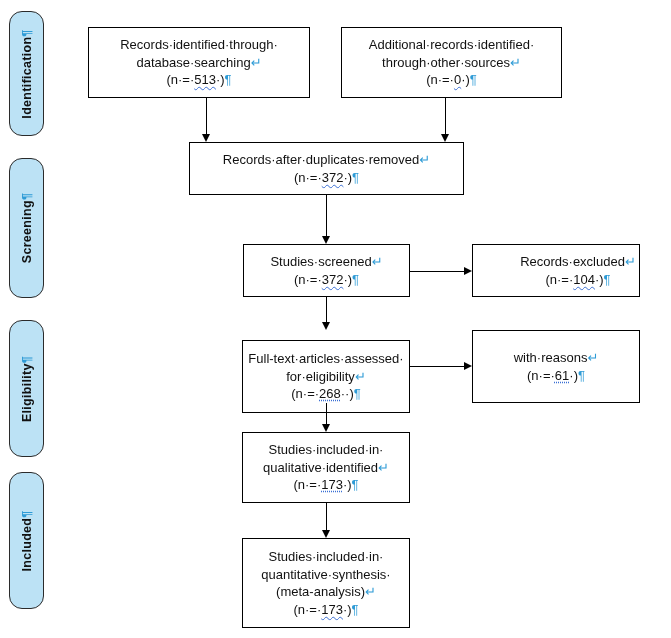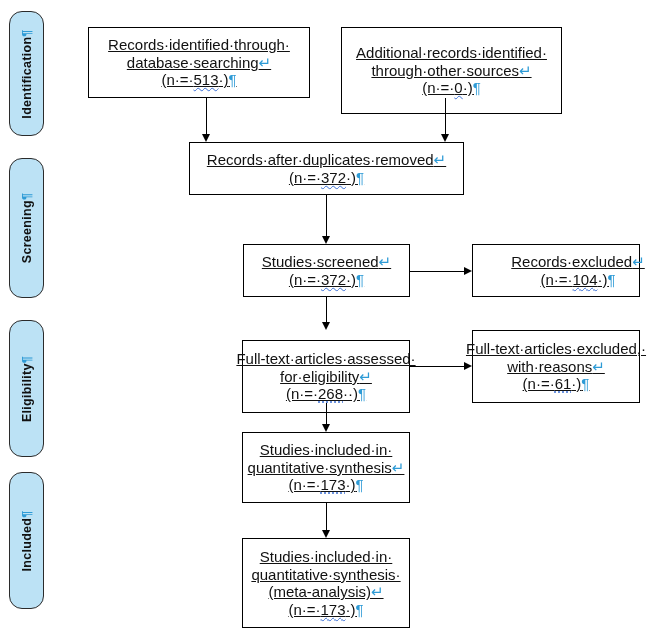--- a/index.html
+++ b/index.html
@@ -34,26 +34,25 @@
     position:absolute;
     background:#ffffff;
     border:1.3px solid #000;
     box-sizing:border-box;
     display:flex;
     align-items:center;
     justify-content:center;
     text-align:center;
   }
   .box .inner{
-    font-size:15px;
+    font-size:13px;
     line-height:17.5px;
     color:#111;
     padding:0 6px;
     white-space:nowrap;
-    text-decoration:underline;
   }
   .line{display:block;}
   .mark{color:#2E9BD6;}
 
   
   .wavy{
     position:relative;
     text-decoration:underline;
     text-decoration-style:wavy;
     text-decoration-color:#3b6fd4;
@@ -113,21 +112,21 @@
   </div>
 
   <div class="box" style="left:88px;top:27px;width:222px;height:71px;">
     <div class="inner">
       <span class="line">Records·identified·through·</span>
       <span class="line"><span>database·searching</span><span class="mark">↵</span></span>
       <span class="line"><span>(n·=·</span><span class="wavy">513</span><span>·)</span><span class="mark">¶</span></span>
     </div>
   </div>
 
-  <div class="box" style="left:341px;top:27px;width:221px;height:87px;">
+  <div class="box" style="left:341px;top:27px;width:221px;height:71px;">
     <div class="inner">
       <span class="line">Additional·records·identified·</span>
       <span class="line"><span>through·other·sources</span><span class="mark">↵</span></span>
       <span class="line"><span>(n·=·</span><span class="wavy">0</span><span>·)</span><span class="mark">¶</span></span>
     </div>
   </div>
 
   <div class="vline" style="left:206px;top:98px;height:36px;"></div>
   <div class="arrow-down" style="left:202px;top:134px;"></div>
 
@@ -167,36 +166,35 @@
   <div class="box" style="left:242px;top:340px;width:168px;height:73px;">
     <div class="inner">
       <span class="line">Full-text·articles·assessed·</span>
       <span class="line"><span>for·eligibility</span><span class="mark">↵</span></span>
       <span class="line"><span>(n·=·</span><span class="dotted">268</span><span>··)</span><span class="mark">¶</span></span>
     </div>
   </div>
 
   <div class="box" style="left:472px;top:330px;width:168px;height:73px;">
     <div class="inner">
-      <span class="line">Full-text·articles·excluded,·</span>
       <span class="line"><span>with·reasons</span><span class="mark">↵</span></span>
       <span class="line"><span>(n·=·</span><span class="dotted">61</span><span>·)</span><span class="mark">¶</span></span>
     </div>
   </div>
 
   <div class="hline" style="left:410px;top:366px;width:54px;"></div>
   <div class="arrow-right" style="left:464px;top:362px;"></div>
 
   <div class="vline" style="left:326px;top:403px;height:21px;"></div>
   <div class="arrow-down" style="left:322px;top:424px;"></div>
 
   <div class="box" style="left:242px;top:432px;width:168px;height:71px;">
     <div class="inner">
       <span class="line">Studies·included·in·</span>
-      <span class="line"><span>quantitative·synthesis</span><span class="mark">↵</span></span>
+      <span class="line"><span>qualitative·identified</span><span class="mark">↵</span></span>
       <span class="line"><span>(n·=·</span><span class="dotted">173</span><span>·)</span><span class="mark">¶</span></span>
     </div>
   </div>
 
   <div class="vline" style="left:326px;top:503px;height:27px;"></div>
   <div class="arrow-down" style="left:322px;top:530px;"></div>
 
   <div class="box" style="left:242px;top:538px;width:168px;height:90px;">
     <div class="inner">
       <span class="line">Studies·included·in·</span>

